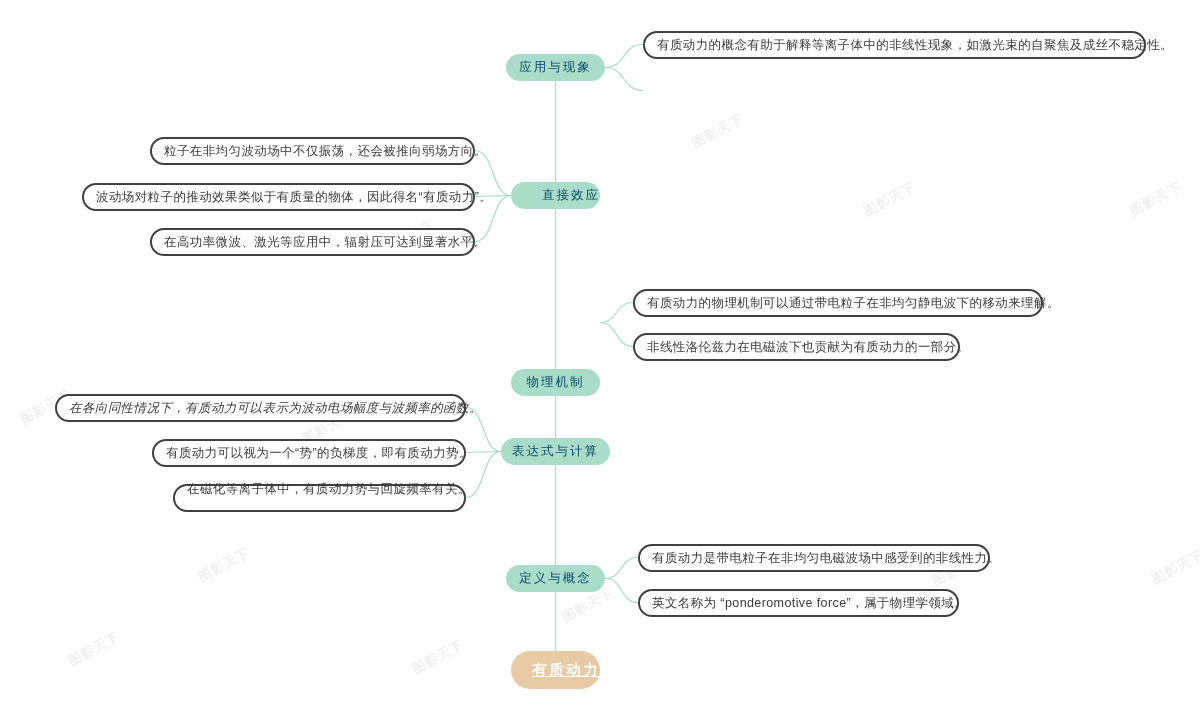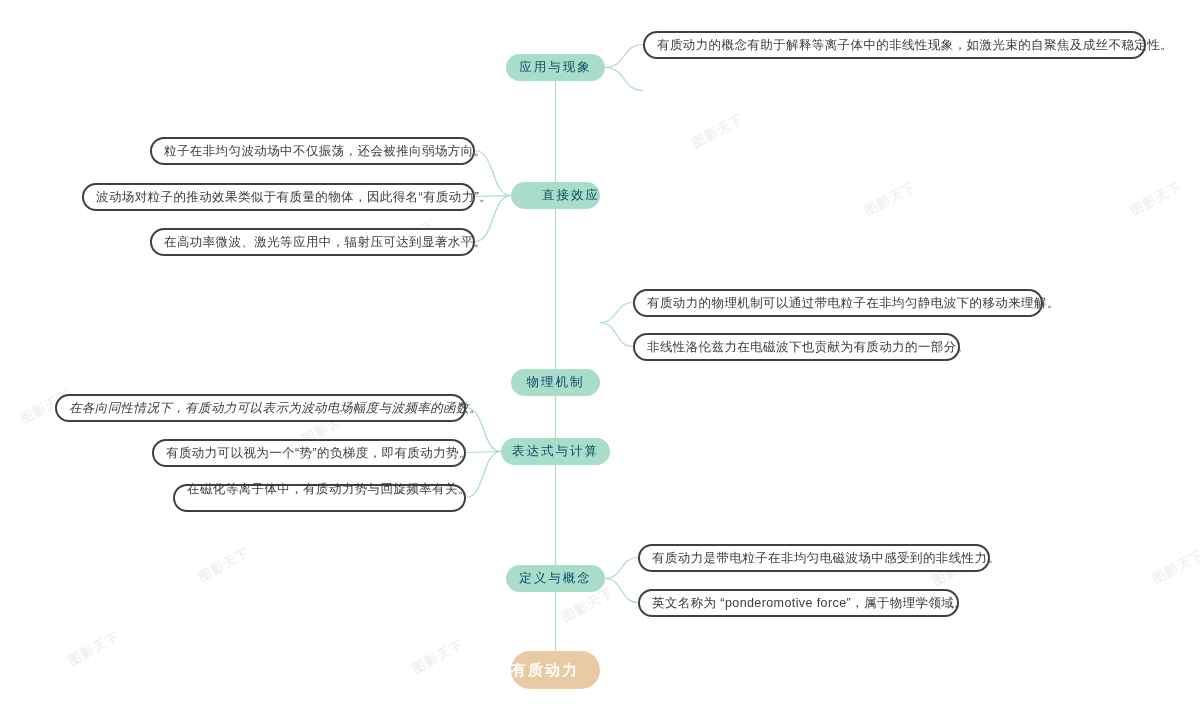--- a/index.html
+++ b/index.html
@@ -21,22 +21,23 @@
   svg.links{position:absolute;left:0;top:0;width:1200px;height:720px;overflow:visible;}
   svg.links path{fill:none;stroke:#a9dcc9;stroke-width:1.2;}
   svg.links line{stroke:#a9dcc9;stroke-width:1.2;}
   .trunk{stroke:#9ed7c2;stroke-width:3;stroke-linecap:round;}
 
   
   .node{position:absolute;box-sizing:border-box;display:flex;align-items:center;}
 
   .root{
     background:#e8caa4;border-radius:22px;height:38px;
-    justify-content:flex-start;color:#ffffff;font-size:15px;font-weight:700;
+    justify-content:flex-end;color:#ffffff;font-size:15px;font-weight:700;
     letter-spacing:2px;
+    text-decoration:underline;
   }
   .branch{
     background:#a9ddc9;border-radius:14px;height:27px;
     justify-content:center;color:#0c4a6e;font-size:12.5px;
     letter-spacing:2px;
   }
   .leaf{
     background:#ffffff;border:2px solid #404040;border-radius:14px;height:27px;
     padding:12px 12px;color:#3b3b3b;font-size:12.5px;white-space:nowrap;
     letter-spacing:.4px;

